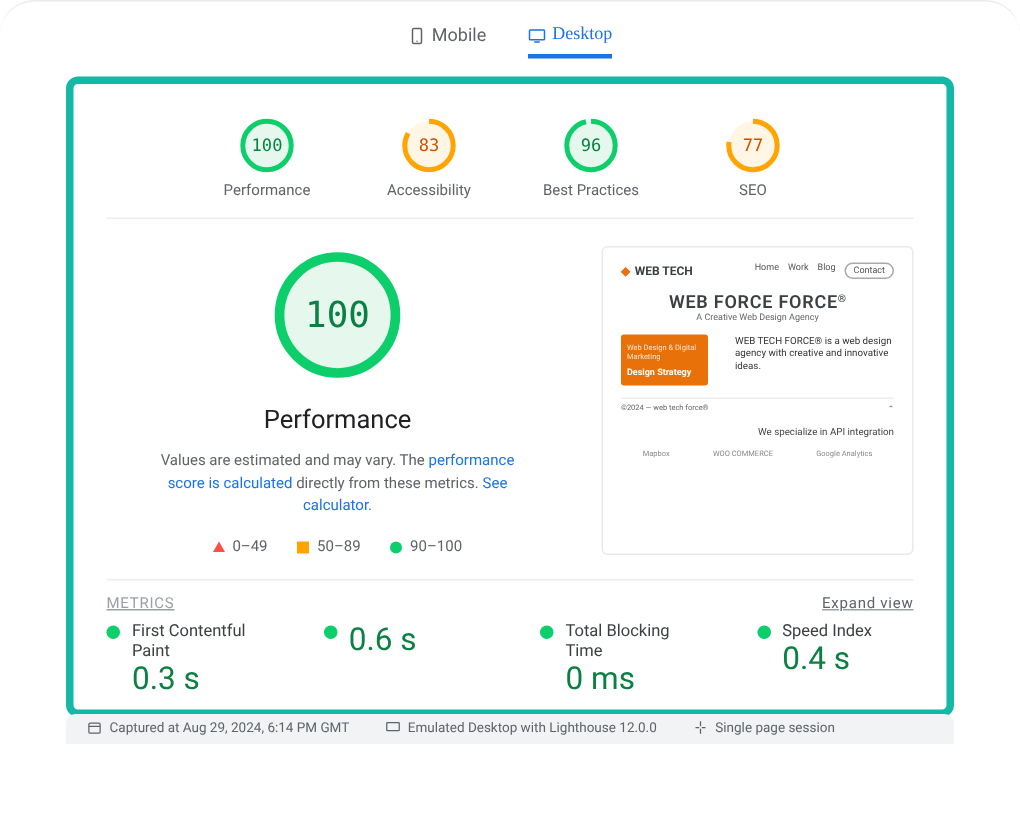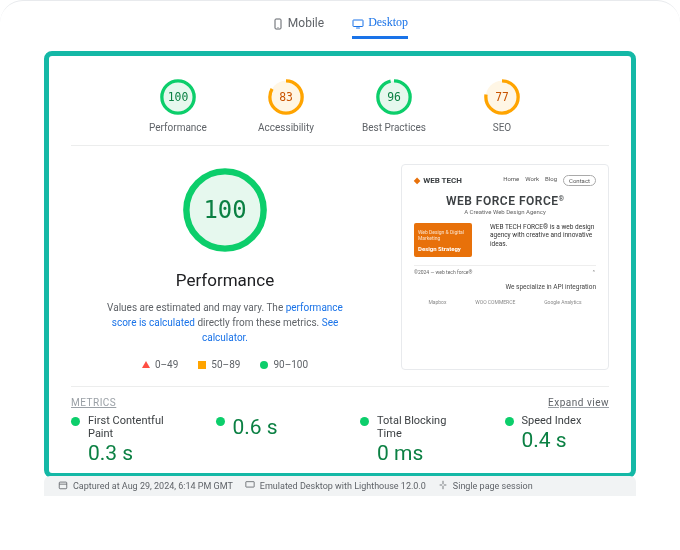--- a/index.html
+++ b/index.html
@@ -36,21 +36,21 @@
   .thumb-foot { font-size:5px; color:#666; border-top:1px solid #eee; padding-top:3px; display:flex; justify-content:space-between;}
   .thumb-mid { text-align:right; font-size:6.5px; color:#444; }
   .thumb-logos { display:flex; justify-content:space-around; font-size:5px; color:#555; opacity:0.7;}
   .metrics-head { display: flex; justify-content: space-between; align-items: center; padding: 10px 0 6px; font-size: 10px; color: #9aa0a6; letter-spacing: 0.5px; text-decoration: underline; }
   .expand { color: #5f6368; font-size: 10px; cursor:pointer; }
   .metrics { display: grid; grid-template-columns: 1fr 1fr 1fr 1fr; column-gap: 40px; row-gap: 12px; }
   .metric { display: flex; gap: 8px; align-items: flex-start; }
   .dot { width: 9px; height: 9px; border-radius: 50%; background: #0cce6b; margin-top: 3px; flex-shrink: 0; }
   .m-label { font-size: 11px; color: #3c4043; }
   .m-value { font-size: 21px; color: #0b8043; margin-top: 1px; }
-  .footer-bar { position: absolute; bottom: 0; left: 44px; right: 44px; height: 20px; background: #f1f3f4; border-radius: 6px 6px 0 0; display: flex; align-items: center; gap: 12px; padding: 0 14px; font-size: 9px; color: #5f6368; overflow: hidden; }
+  .footer-bar { position: absolute; bottom: 0; left: 44px; right: 44px; height: 20px; background: #f1f3f4; border-radius: 6px 6px 0 0; display: flex; align-items: center; gap: 24px; padding: 0 14px; font-size: 9px; color: #5f6368; overflow: hidden; }
   .footer-bar .fi { display:flex; align-items:center; gap:5px; white-space:nowrap;}
   .ficon { width:10px; height:10px; display:inline-block; }
   .gauge-svg { display:block; }
   .gauge-text { font-family: monospace, "Roboto Mono"; font-weight:500; }
 </style>
 </head>
 <body>
 
 <div class="page">
 

